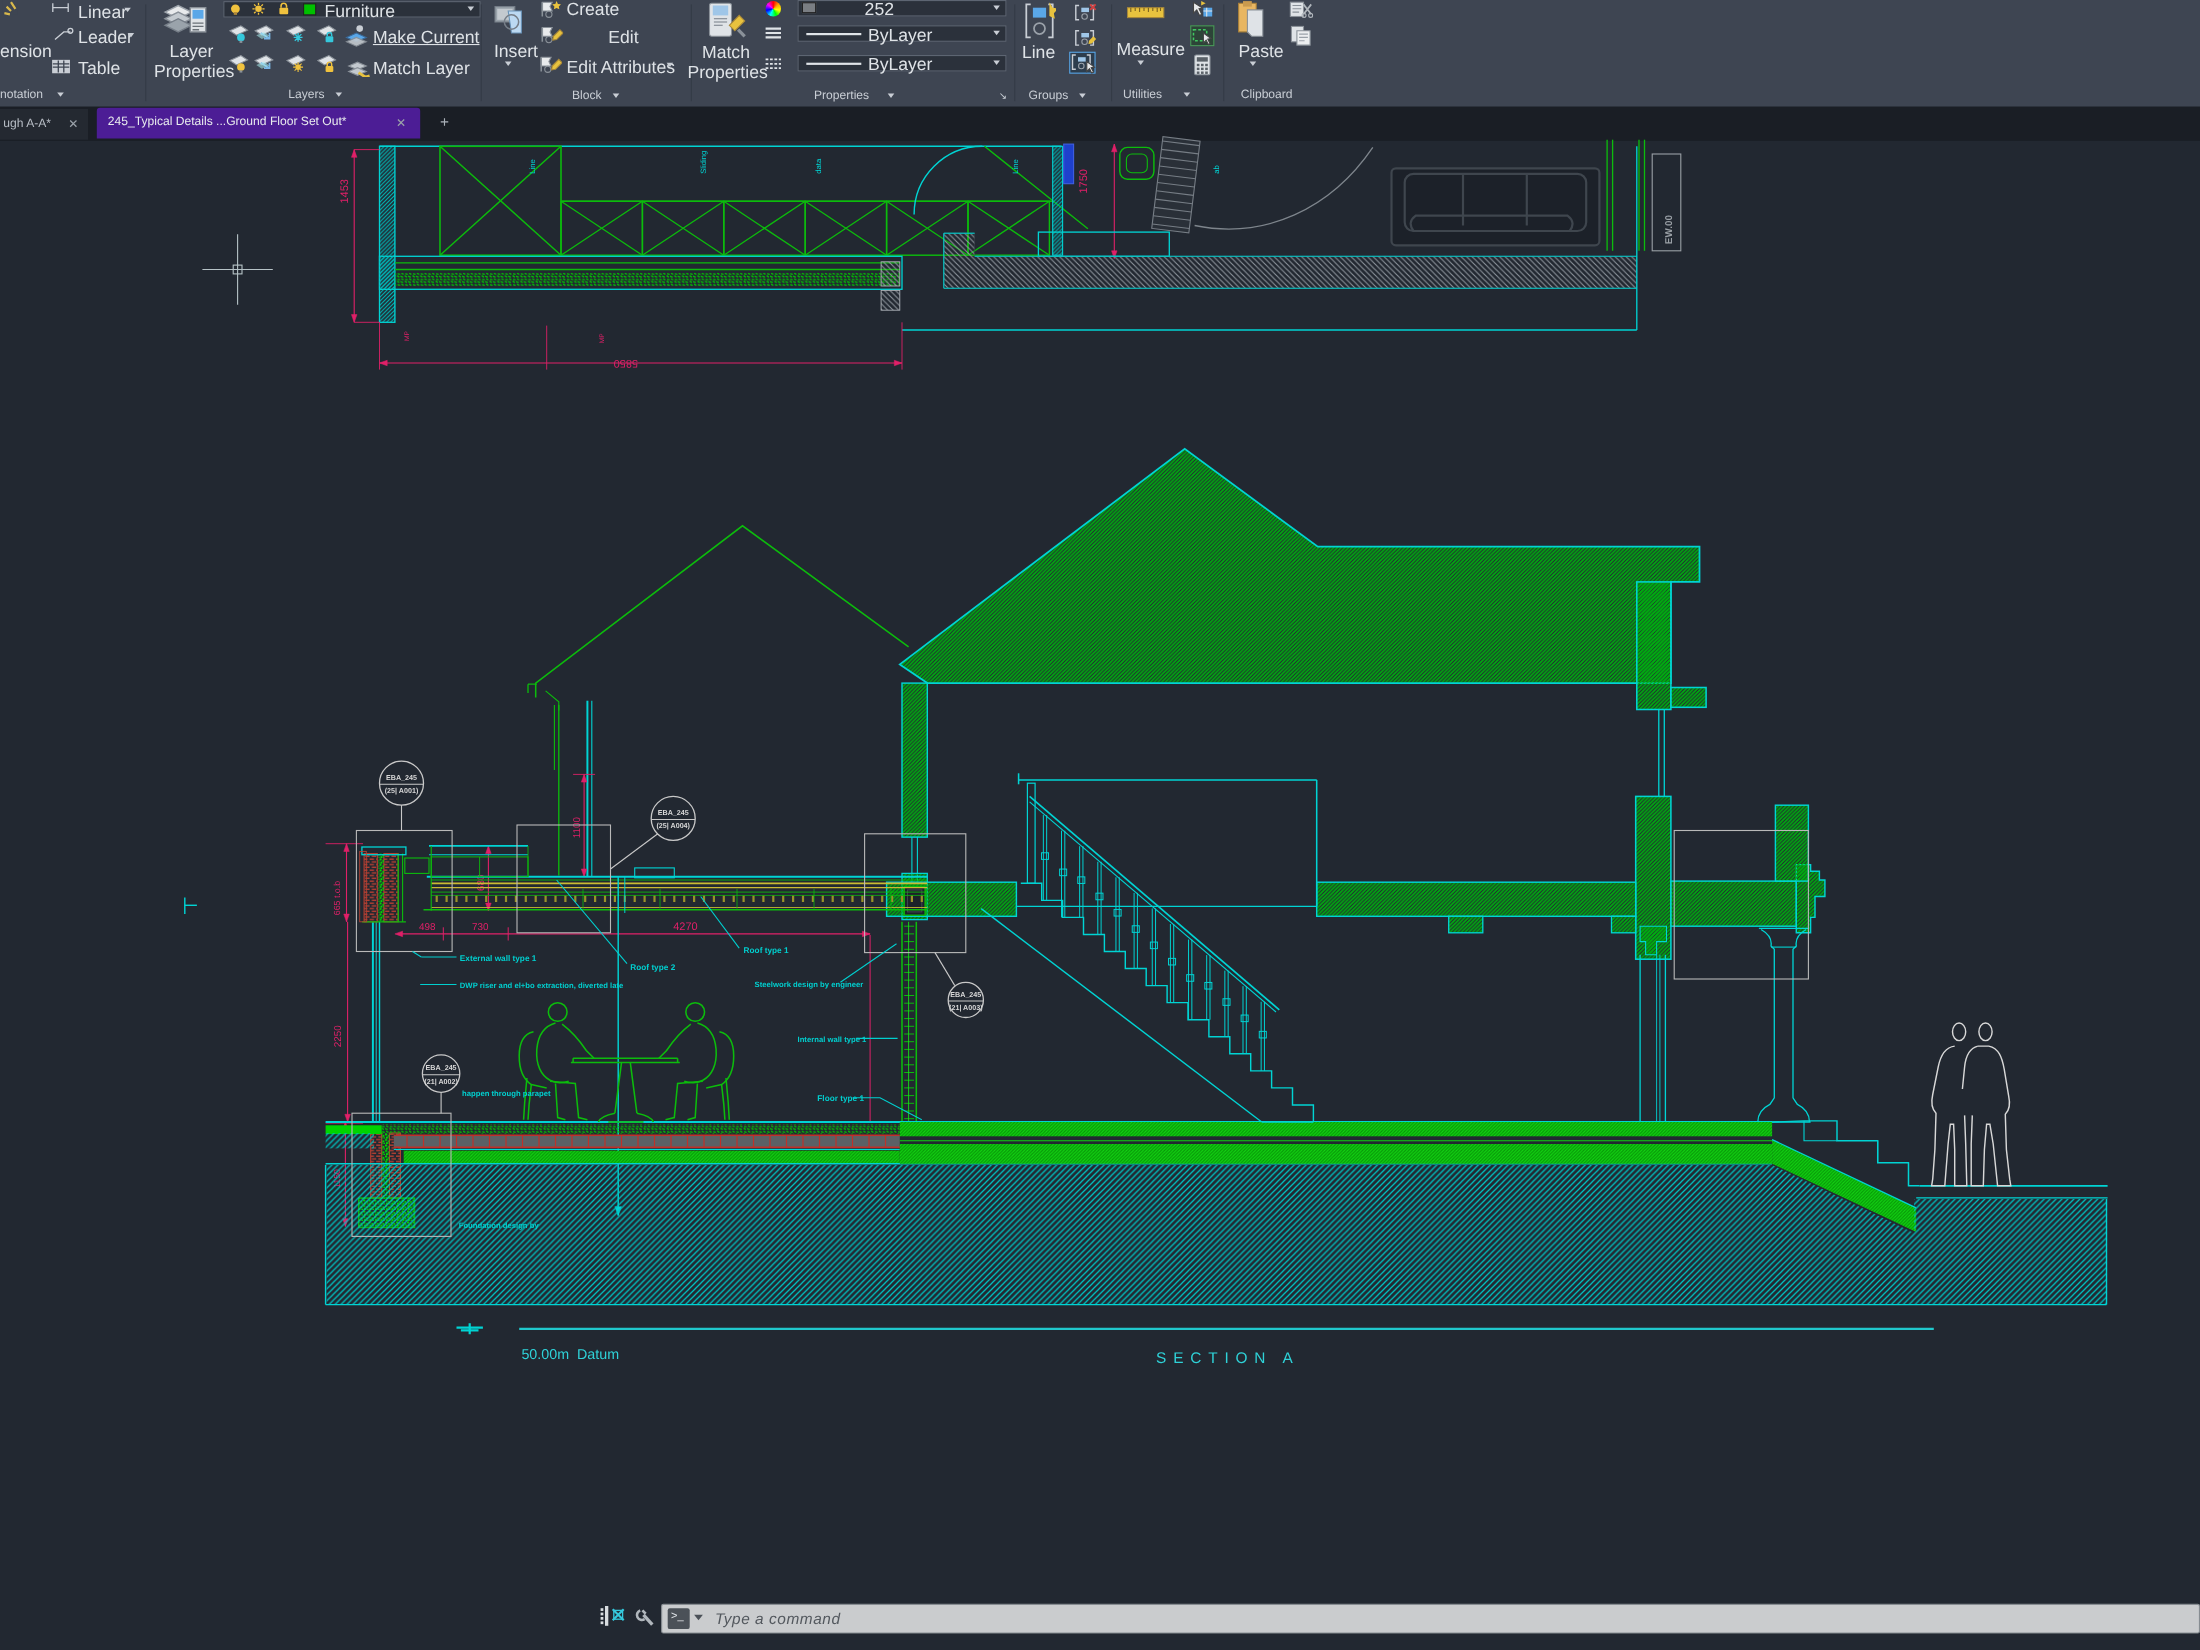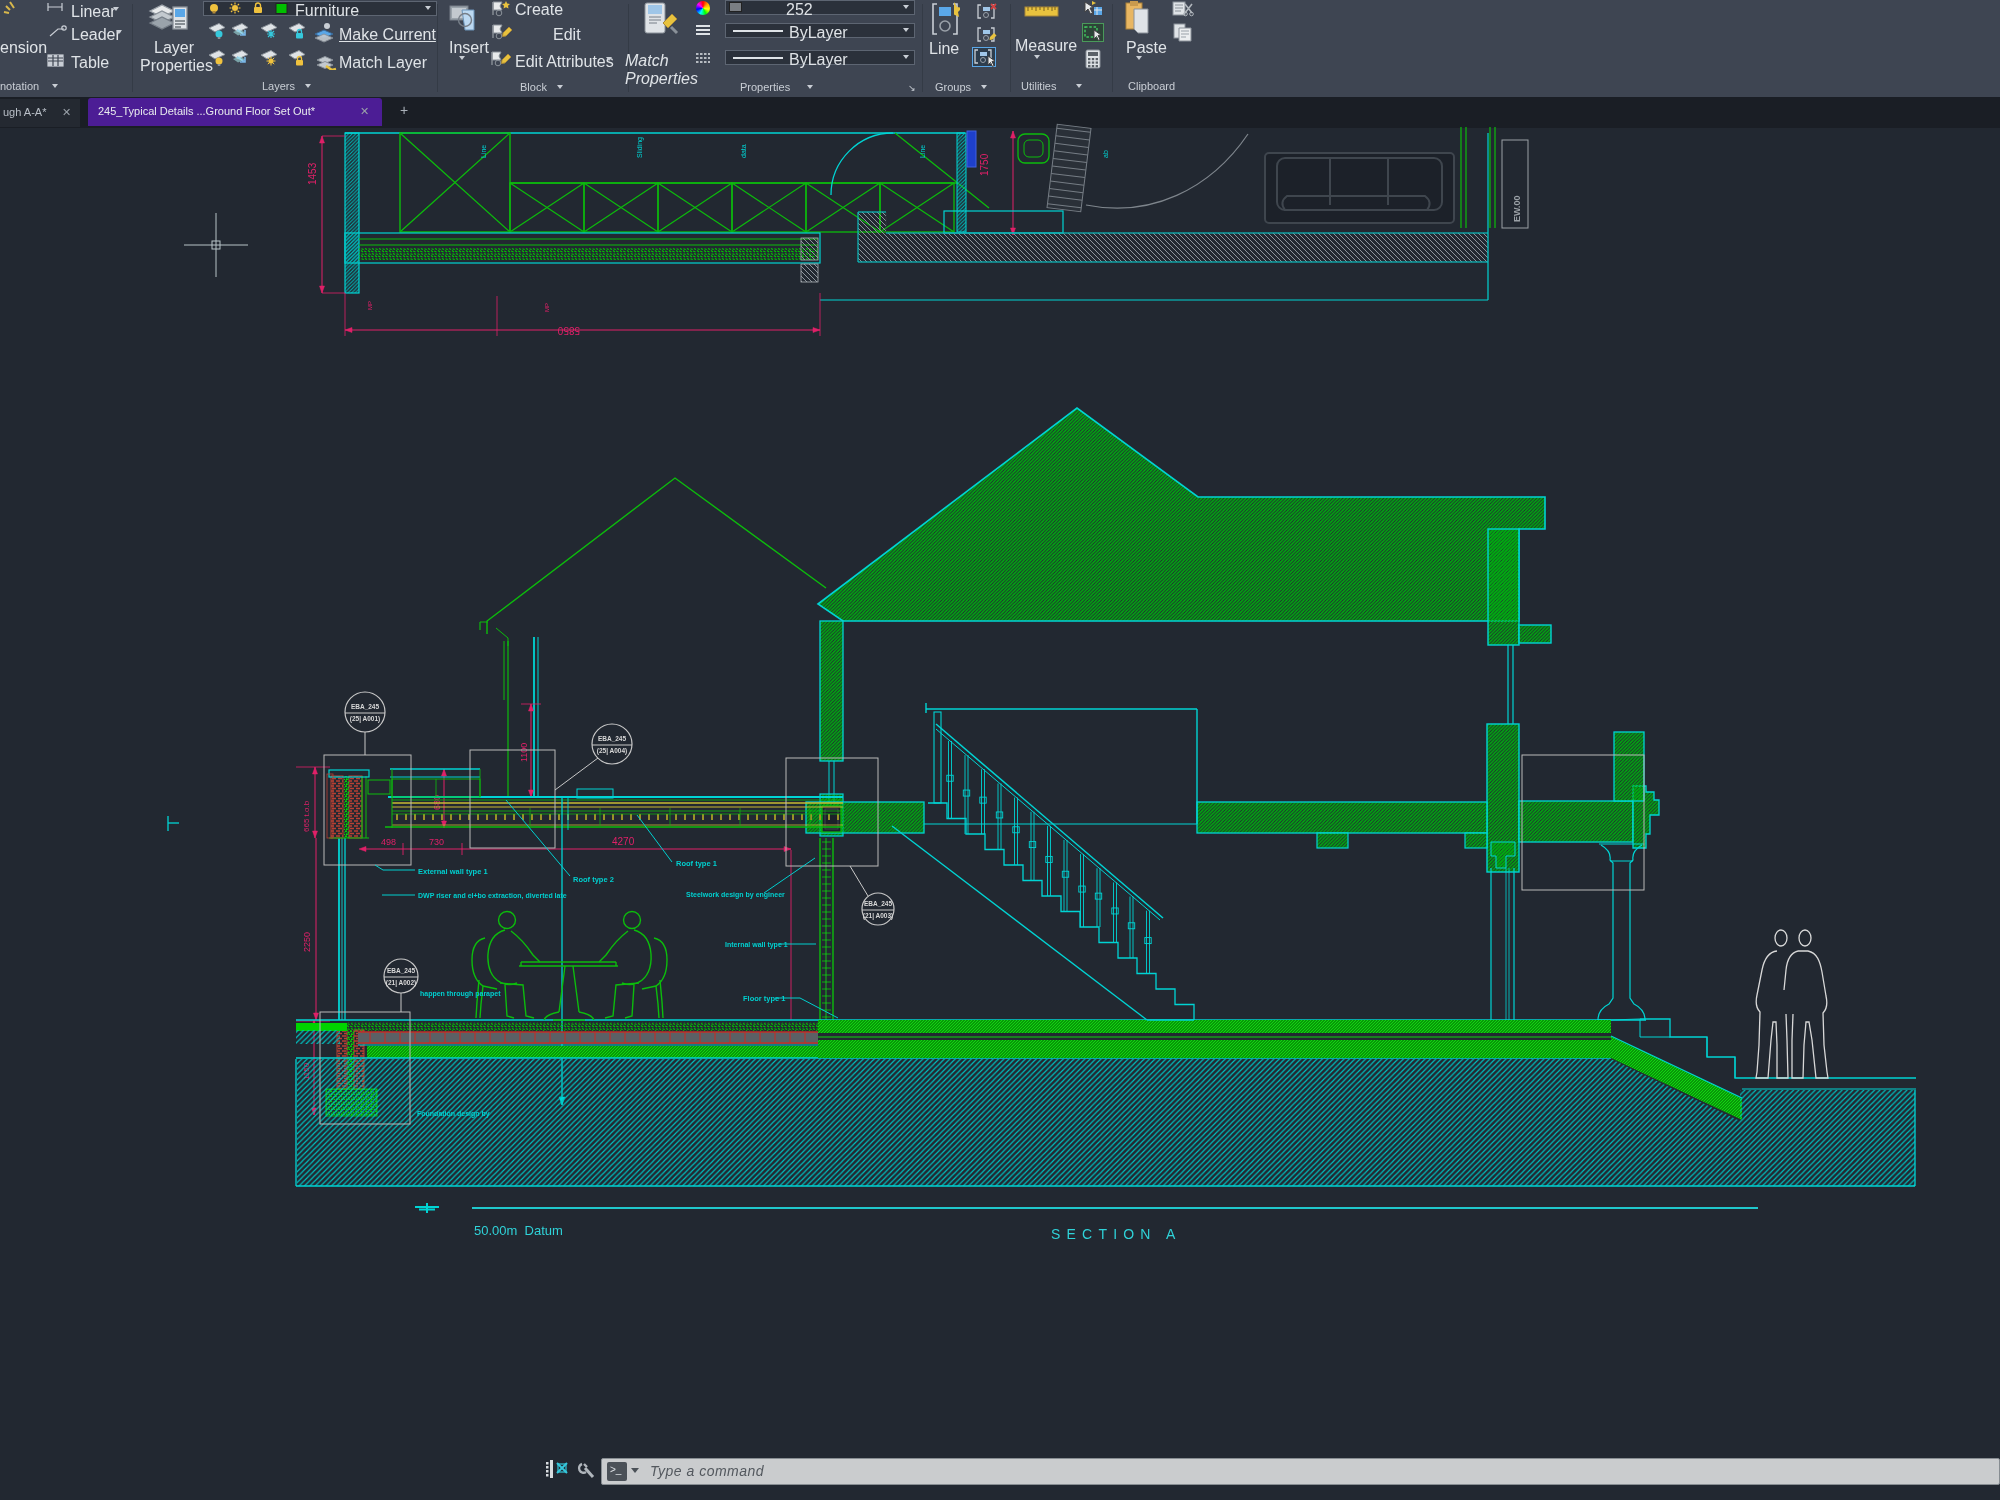--- a/index.html
+++ b/index.html
@@ -152,21 +152,21 @@
       <div class="rl" style="left:520px;top:81px;">Block</div>
       <div class="car" style="left:557px;top:85px;"></div>
       <div class="sep" style="left:628px;"></div>
       <svg style="position:absolute;left:641px;top:1px;" width="44" height="38">
         <rect x="4" y="2" width="20" height="30" rx="2" fill="#dfe3e7" stroke="#8a9199"></rect>
         <rect x="7" y="4" width="14" height="9" fill="#9fc6e8"></rect>
         <path d="M8 16 h12 M8 19 h12 M8 22 h8" stroke="#767e88"></path>
         <path d="M22 22 l9 -9 l5 5 l-9 9 z" fill="#e8c23e" stroke="#a8883a"></path>
         <path d="M30 26 l6 6" stroke="#8a9199" stroke-width="3"></path>
       </svg>
-      <div class="rt" style="left:625px;top:52px;width:70px;text-align:left;font-style:italic;">Match<br>Properties</div>
+      <div class="rt" style="left:625px;top:40px;width:70px;text-align:center;">Match<br>Properties</div>
       <div style="position:absolute;left:696px;top:1px;width:14px;height:14px;border-radius:50%;background:conic-gradient(red,orange,yellow,lime,cyan,blue,magenta,red);"></div>
       <div style="position:absolute;left:725px;top:0px;width:190px;height:15px;background:#2b313b;border:1px solid #5d6572;"></div>
       <div style="position:absolute;left:729px;top:2px;width:13px;height:10px;background:#7a7e83;border:1px solid #222;"></div>
       <div class="rt" style="left:786px;top:1px;">252</div>
       <div class="car" style="left:903px;top:5px;"></div>
       <svg style="position:absolute;left:695px;top:24px;" width="16" height="44">
         <g stroke="#dfe3e7" stroke-width="2">
           <path d="M1 2 h14 M1 6 h14 M1 10 h14"></path>
         </g>
         <g stroke="#dfe3e7" stroke-width="1.6">

